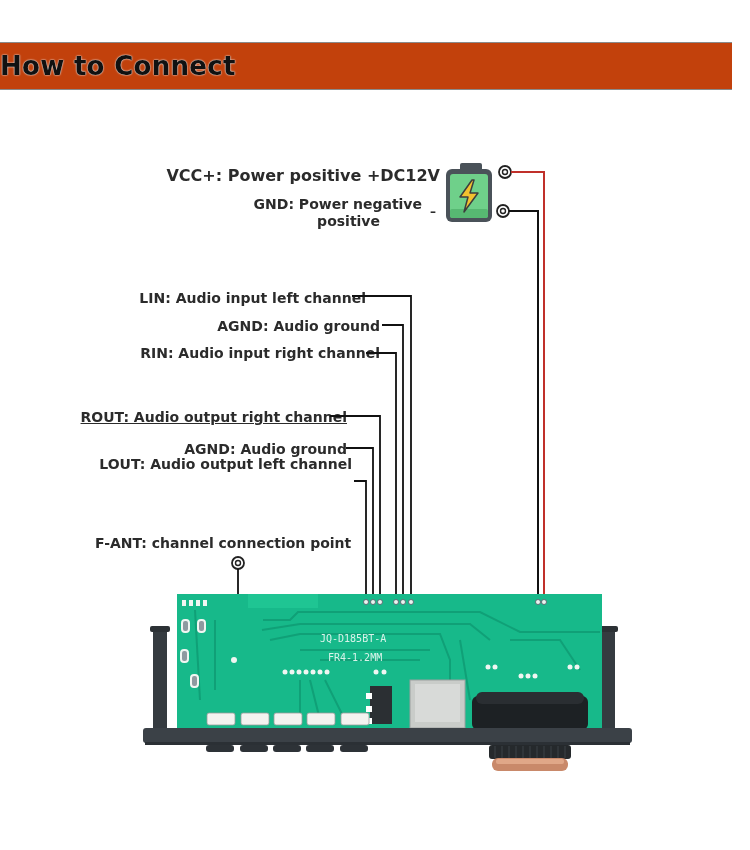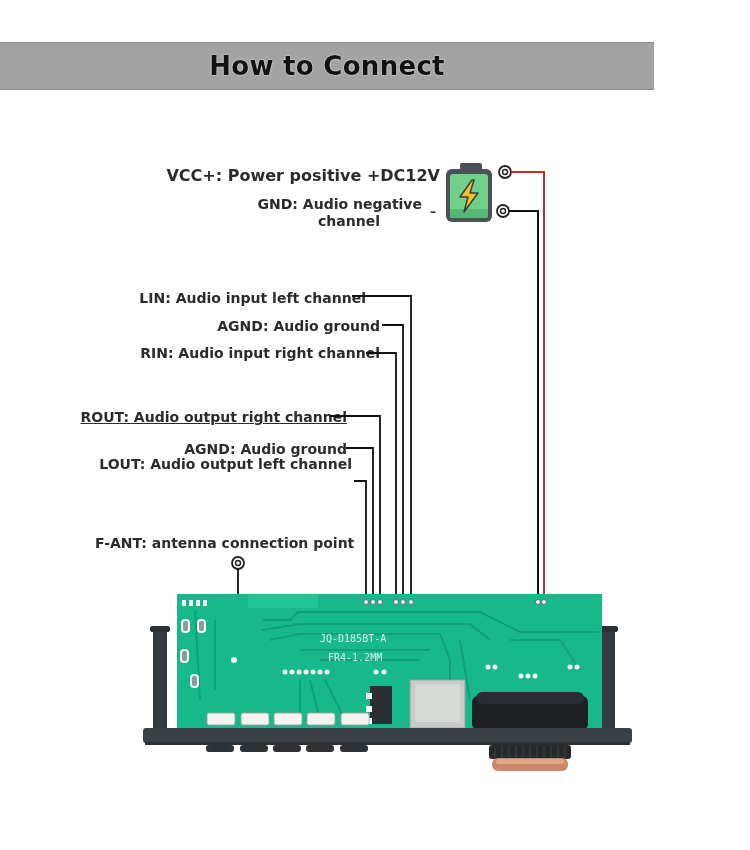--- a/index.html
+++ b/index.html
@@ -1,51 +1,51 @@
 <!DOCTYPE html>
 <html><head>
 <meta charset="utf-8">
 <style>
   html, body { margin: 0; padding: 0; background: #ffffff; }
   body { width: 750px; height: 850px; position: relative; overflow: hidden;
          font-family: "DejaVu Sans", sans-serif; }
-  .header { position: absolute; left: 0; top: 42px; width: 654px; height: 46px;
-            background: #a3a3a3; border-top: 1px solid #8a8a8a; border-bottom: 1px solid #8a8a8a;
-            display: flex; align-items: center; justify-content: center; }
+  .header { position: absolute; left: 0; top: 42px; width: 732px; height: 46px;
+            background: #c2410c; border-top: 1px solid #8a8a8a; border-bottom: 1px solid #8a8a8a;
+            display: flex; align-items: center; }
   .header-title { font-family: "DejaVu Sans", sans-serif; font-weight: bold; font-size: 26px;
                   color: #111; letter-spacing: 0.3px;
                   text-shadow: 0 0 2px #e8e8e8, 0 0 1px #ffffff; }
   .label { position: absolute; font-weight: bold; font-size: 14px; color: #2b2b2b;
            white-space: nowrap; line-height: 16px; }
   .label.right { text-align: center; }
   .label.big { font-size: 16px; }
   svg#diagram { position: absolute; left: 0; top: 0; }
   .pcb-text { font-family: "DejaVu Sans Mono", monospace; font-size: 10px; fill: #d9f3ea; }
 </style>
 </head>
 <body>
 
 <div class="header">
   <span class="header-title">How to Connect</span>
 </div>
 
 <div class="label big right" style="right:310px; top:168px;">VCC+: Power positive +DC12V</div>
-<div class="label right" style="right:328px; top:196px;">GND: Audio negative</div>
-<div class="label right" style="right:370px; top:213px;">channel</div>
+<div class="label right" style="right:328px; top:196px;">GND: Power negative</div>
+<div class="label right" style="right:370px; top:213px;">positive</div>
 <div class="label" style="left:430px; top:204px; font-size:12px;">–</div>
 
 <div class="label right" style="right:384px; top:290px;">LIN: Audio input left channel</div>
 <div class="label right" style="right:370px; top:318px;">AGND: Audio ground</div>
 <div class="label right" style="right:370px; top:345px;">RIN: Audio input right channel</div>
 
 <div class="label right" style="right:403px; top:409px;text-decoration:underline;">ROUT: Audio output right channel</div>
 <div class="label right" style="right:403px; top:441px;">AGND: Audio ground</div>
 <div class="label right" style="right:398px; top:456px;">LOUT: Audio output left channel</div>
 
-<div class="label" style="left:95px; top:535px;">F-ANT: antenna connection point</div>
+<div class="label" style="left:95px; top:535px;">F-ANT: channel connection point</div>
 
 <svg id="diagram" width="750" height="850">
 
   <g>
     <rect x="460" y="163" width="22" height="8" rx="2" fill="#4a5259"></rect>
     <rect x="446" y="169" width="46" height="53" rx="6" fill="#4a5259"></rect>
     <rect x="450" y="174" width="38" height="44" rx="3" fill="#6fd08a"></rect>
     <rect x="450" y="209" width="38" height="9" rx="2" fill="#57b872"></rect>
     <path d="M472 180 L460 197 L468 197 L464 212 L478 193 L470 193 L474 180 Z" fill="#f2c12e" stroke="#3d3d3d" stroke-width="1.5" stroke-linejoin="round"></path>
   </g>

